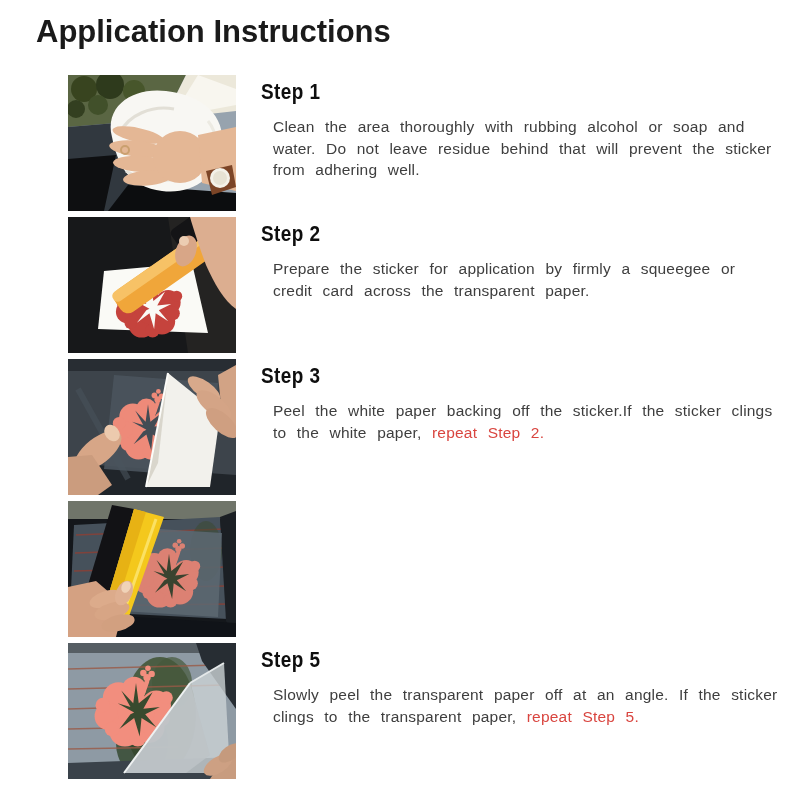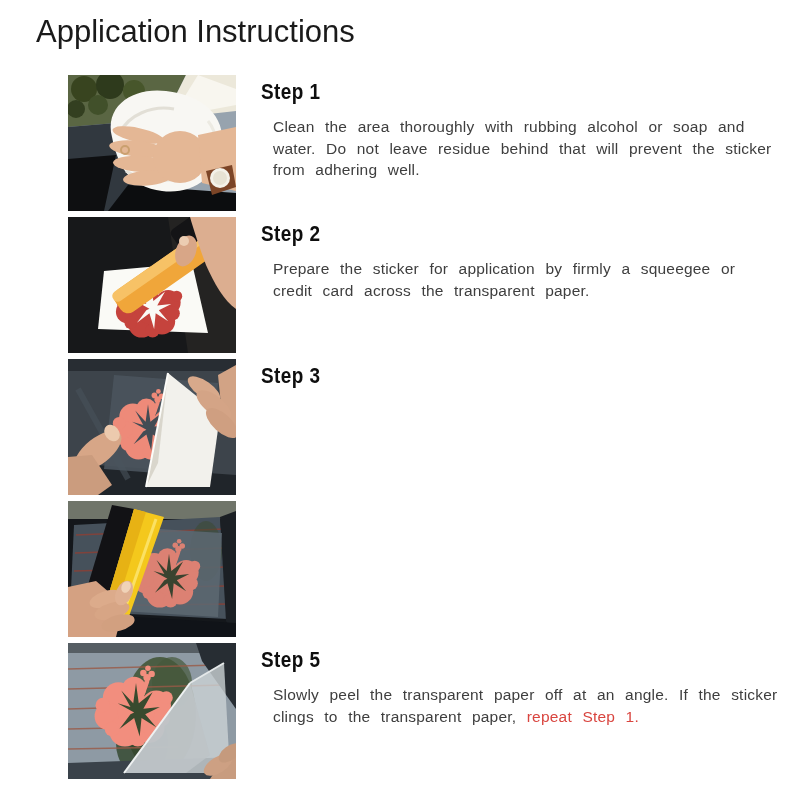--- a/index.html
+++ b/index.html
@@ -5,21 +5,21 @@
   * { box-sizing: border-box; }
   html, body { margin: 0; padding: 0; }
   body {
     width: 800px; height: 800px; background: #ffffff;
     font-family: "Liberation Sans", "DejaVu Sans", sans-serif;
     overflow: hidden;
   }
   .page { width: 800px; height: 800px; position: relative; }
   .page-title {
     margin: 13px 0 25px 36px;
-    font-size: 31px; line-height: 37px; font-weight: 400;
+    font-size: 31px; line-height: 37px; font-weight: 700;
     color: #1a1a1a; letter-spacing: 0;
   }
   .step-row { display: flex; align-items: flex-start; margin: 0 0 6px 32px; height: 136px; padding-left: 36px; }
   .step-photo { width: 168px; height: 136px; flex: 0 0 168px; background: #222; }
   .step-photo svg { display: block; }
   .step-content { margin-left: 25px; width: 570px; padding-top: 3px; }
   .step-title {
     margin: 2px 0 11px 0;
     font-size: 22px; line-height: 24px; font-weight: 700;
     color: #0e0e0e; letter-spacing: .5px;
@@ -148,20 +148,22 @@
         <polygon points="0,98 24,96 44,126 30,136 0,136" fill="#cb9c7e"></polygon>
         <ellipse cx="44" cy="74" rx="7" ry="9" transform="rotate(-38 44 74)" fill="#eccaae"></ellipse>
         <polygon points="150,16 168,6 168,78 154,56" fill="#d2a385"></polygon>
         <ellipse cx="136" cy="30" rx="19" ry="8" transform="rotate(35 136 30)" fill="#d8a98b"></ellipse>
         <ellipse cx="146" cy="46" rx="21" ry="9" transform="rotate(38 146 46)" fill="#d4a486"></ellipse>
         <ellipse cx="154" cy="64" rx="20" ry="9" transform="rotate(42 154 64)" fill="#cf9f81"></ellipse>
       </svg>
     </div>
     <div class="step-content">
       <h2 class="step-title">Step 3</h2>
+      <p class="step-body"><span>Peel the white paper backing off the sticker.If the sticker clings
+to the white paper, </span><span class="highlight">repeat Step 2.</span></p>
     </div>
   </div>
 
   <div class="step-row">
     <div class="step-photo" aria-label="yellow-squeegee-applying-sticker-on-rear-window">
       <svg width="168" height="136" viewBox="0 0 168 136">
         <rect width="168" height="136" fill="#14171b"></rect>
         <rect width="168" height="18" fill="#70756a"></rect>
         <polygon points="6,24 152,16 160,118 2,110" fill="#46515b"></polygon>
         <g stroke="#8a4036" stroke-width="1.4" opacity=".85">
@@ -213,17 +215,17 @@
         <line x1="122" y1="40" x2="56" y2="130" stroke="#eef1f1" stroke-width="2"></line>
         <line x1="156" y1="20" x2="122" y2="40" stroke="#e4e8e9" stroke-width="2"></line>
         <polygon points="146,130 168,100 168,136 142,136" fill="#c89c7f"></polygon>
         <ellipse cx="150" cy="122" rx="16" ry="8" transform="rotate(-32 150 122)" fill="#cda083"></ellipse>
         <ellipse cx="162" cy="110" rx="13" ry="7" transform="rotate(-36 162 110)" fill="#c59a7d"></ellipse>
       </svg>
     </div>
     <div class="step-content">
       <h2 class="step-title">Step 5</h2>
       <p class="step-body"><span>Slowly peel the transparent paper off at an angle. If the sticker
-clings to the transparent paper, </span><span class="highlight">repeat Step 1.</span></p>
+clings to the transparent paper, </span><span class="highlight">repeat Step 5.</span></p>
     </div>
   </div>
 
 </div>
 
 </body></html>

